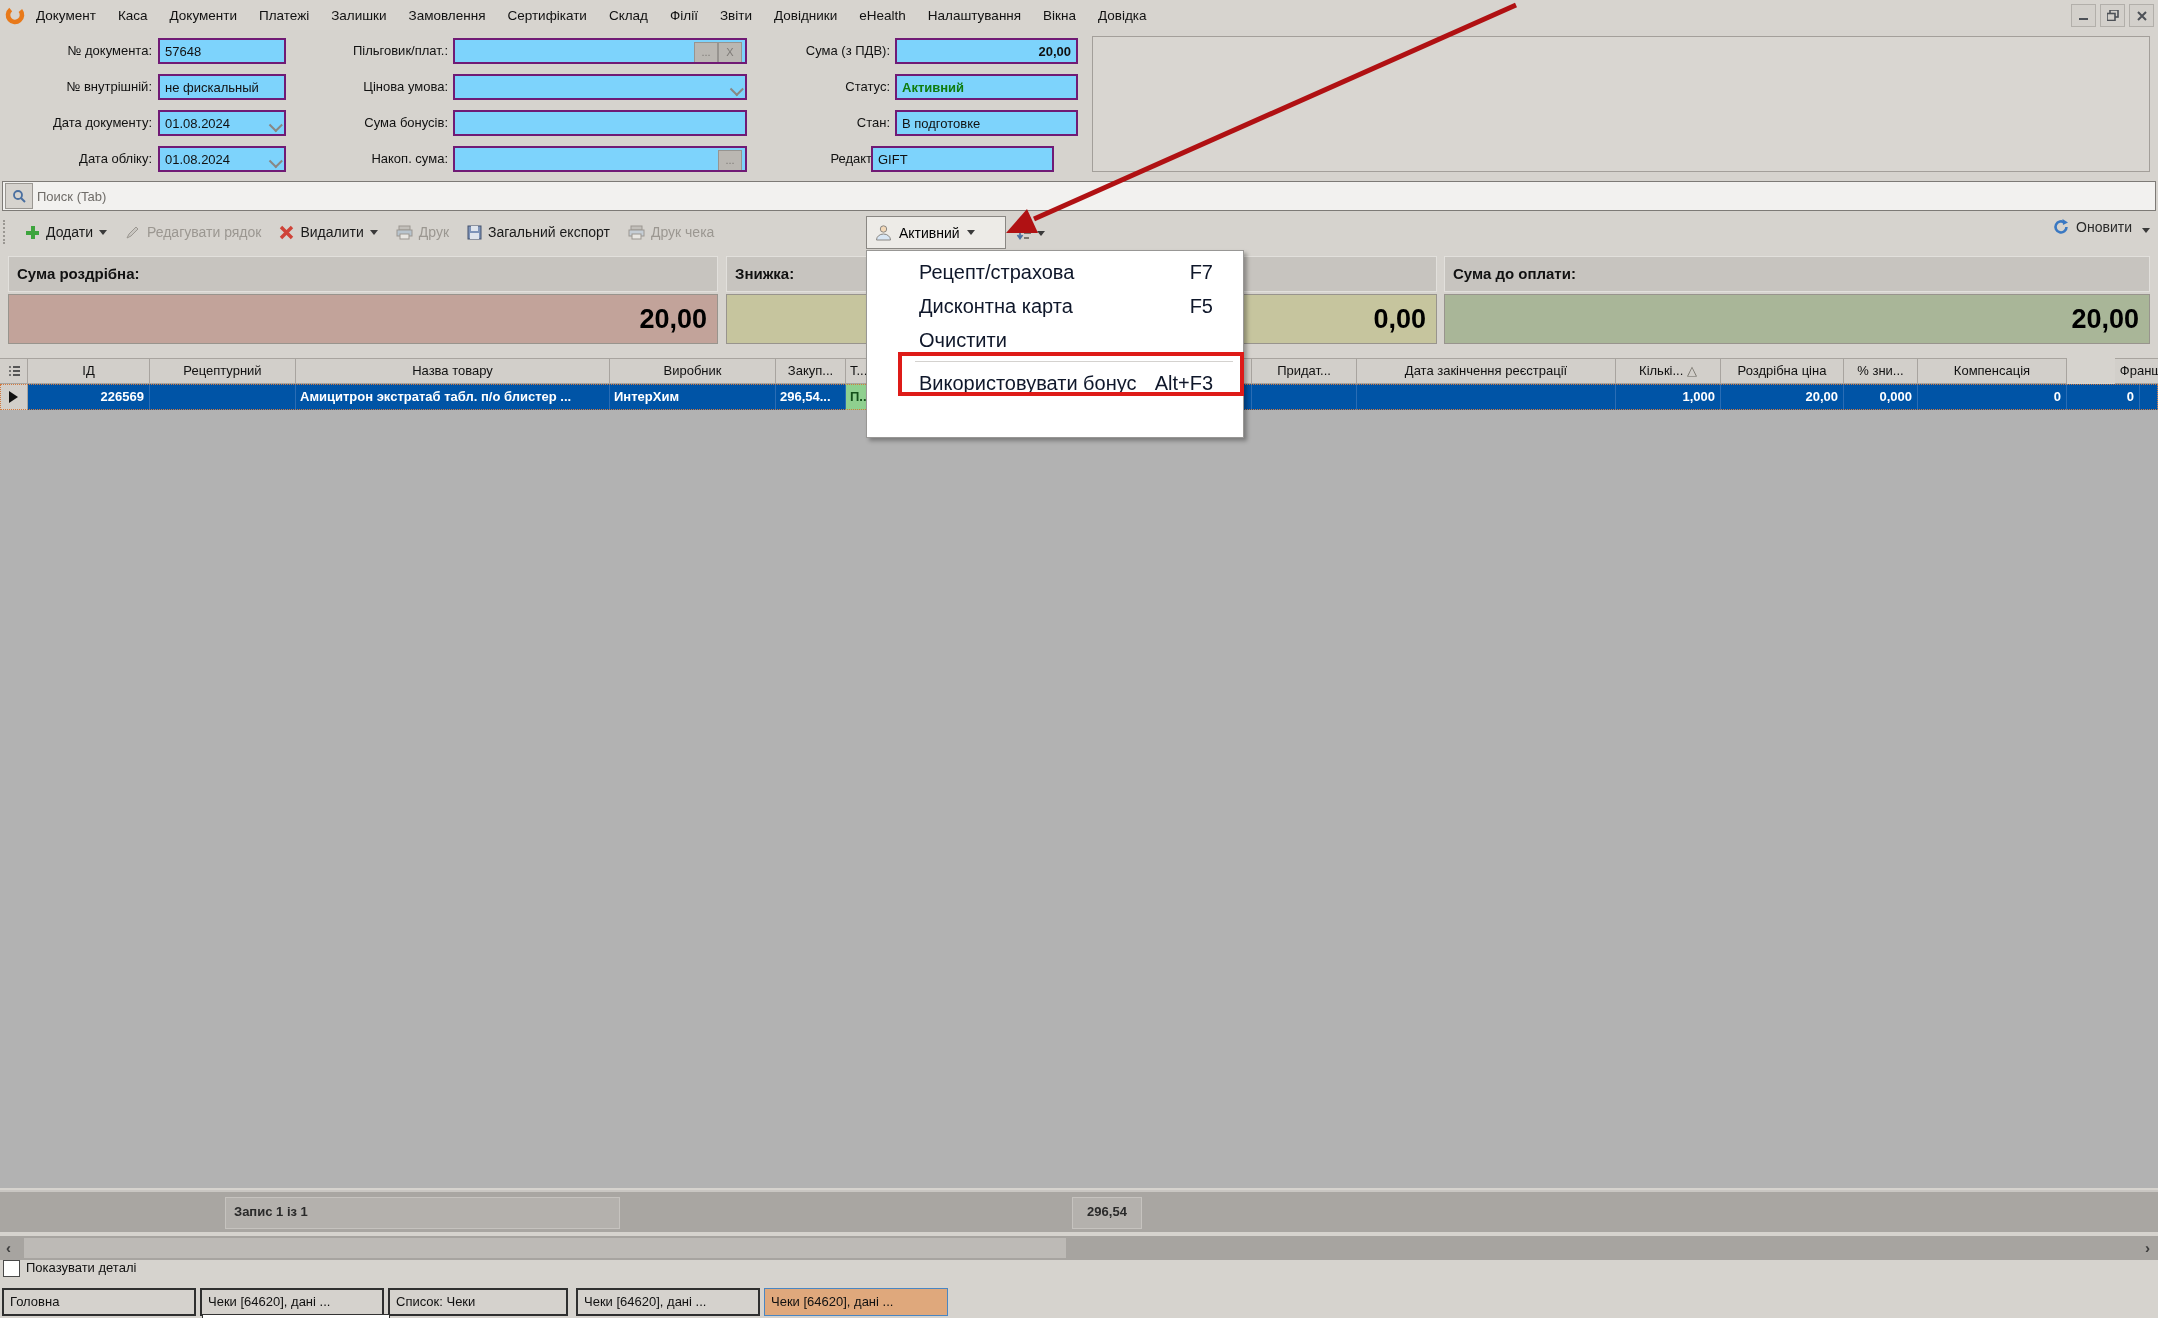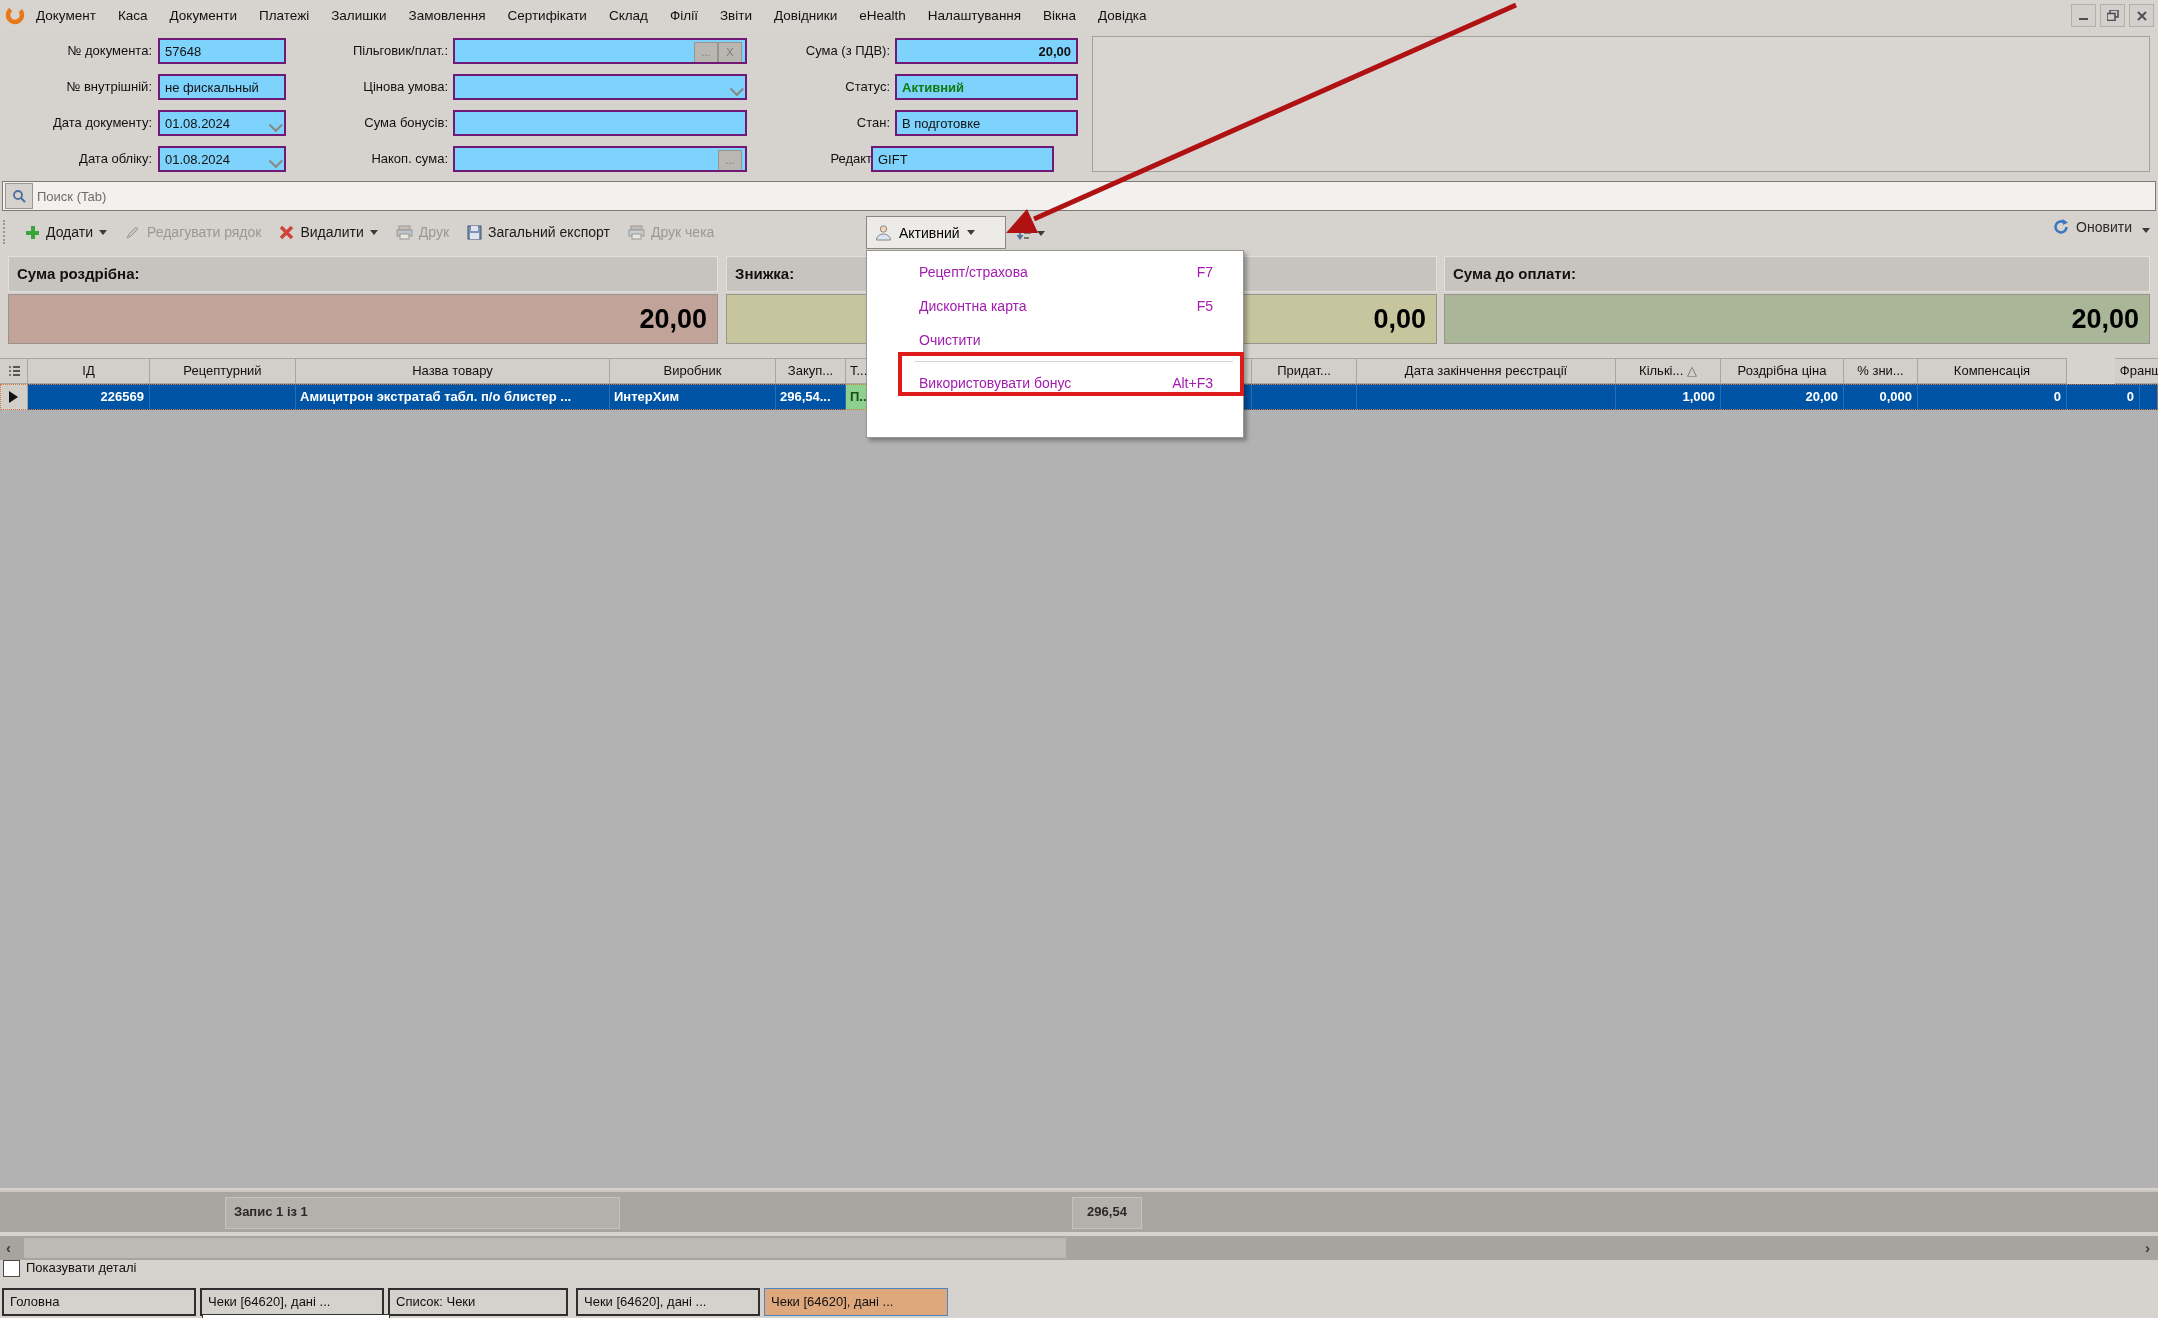--- a/index.html
+++ b/index.html
@@ -51,21 +51,21 @@
   .td{font-size:13px;font-weight:bold;color:#fff;line-height:26px;overflow:hidden;white-space:nowrap;border-right:1px solid #2a6db5;box-sizing:border-box;flex:none;}
   .td.num{text-align:right;padding-right:5px;}
   .td.txt{padding-left:4px;}
   .selector-cell{background:#d2cfca;border-right:1px solid #a8a49f;display:flex;align-items:center;justify-content:center;flex:none;box-sizing:border-box;}
   .row-marker{width:0;height:0;border-top:6px solid transparent;border-bottom:6px solid transparent;border-left:9px solid #111;}
   .tax-cell{background:#8fd08f;color:#14501a;padding-left:4px;border-right:1px solid #57a05c;}
   .tablebg{left:0;top:410px;width:2158px;height:778px;background:#b2b2b2;}
 
   
   .menu-pop{left:866px;top:250px;width:378px;height:188px;background:#fff;border:1px solid #989795;box-shadow:3px 3px 4px rgba(0,0,0,.3);z-index:40;padding-top:4px;}
-  .mi{position:relative;height:34px;font-size:14px;line-height:34px;padding-left:52px;color:#a21caf;white-space:nowrap;}
+  .mi{position:relative;height:34px;font-size:20px;line-height:34px;padding-left:52px;color:#0f172a;white-space:nowrap;}
   .mi .sc{position:absolute;right:30px;top:0;}
   .menu-sep{height:1px;background:#d4d2cf;margin:4px 10px 4px 48px;}
 
   
   .statusstrip{left:0;top:1190px;width:2158px;height:42px;background:#a9a6a2;border-top:2px solid #c9c6c2;}
   .status-box{position:absolute;background:#b4b1ad;border:1px solid #c6c3bf;font-size:13px;font-weight:bold;color:#2a2a2a;line-height:28px;}
   .hscroll{left:0;top:1236px;width:2158px;height:24px;background:#a7a4a0;}
   .hthumb{position:absolute;left:24px;top:2px;width:1042px;height:20px;background:#bdbab6;}
   .scroll-arrow{position:absolute;top:4px;font-size:15px;font-weight:bold;color:#3c3c3c;line-height:16px;}
   .detailsrow{left:0;top:1260px;width:2158px;height:28px;background:#d6d3ce;display:flex;align-items:flex-start;}

